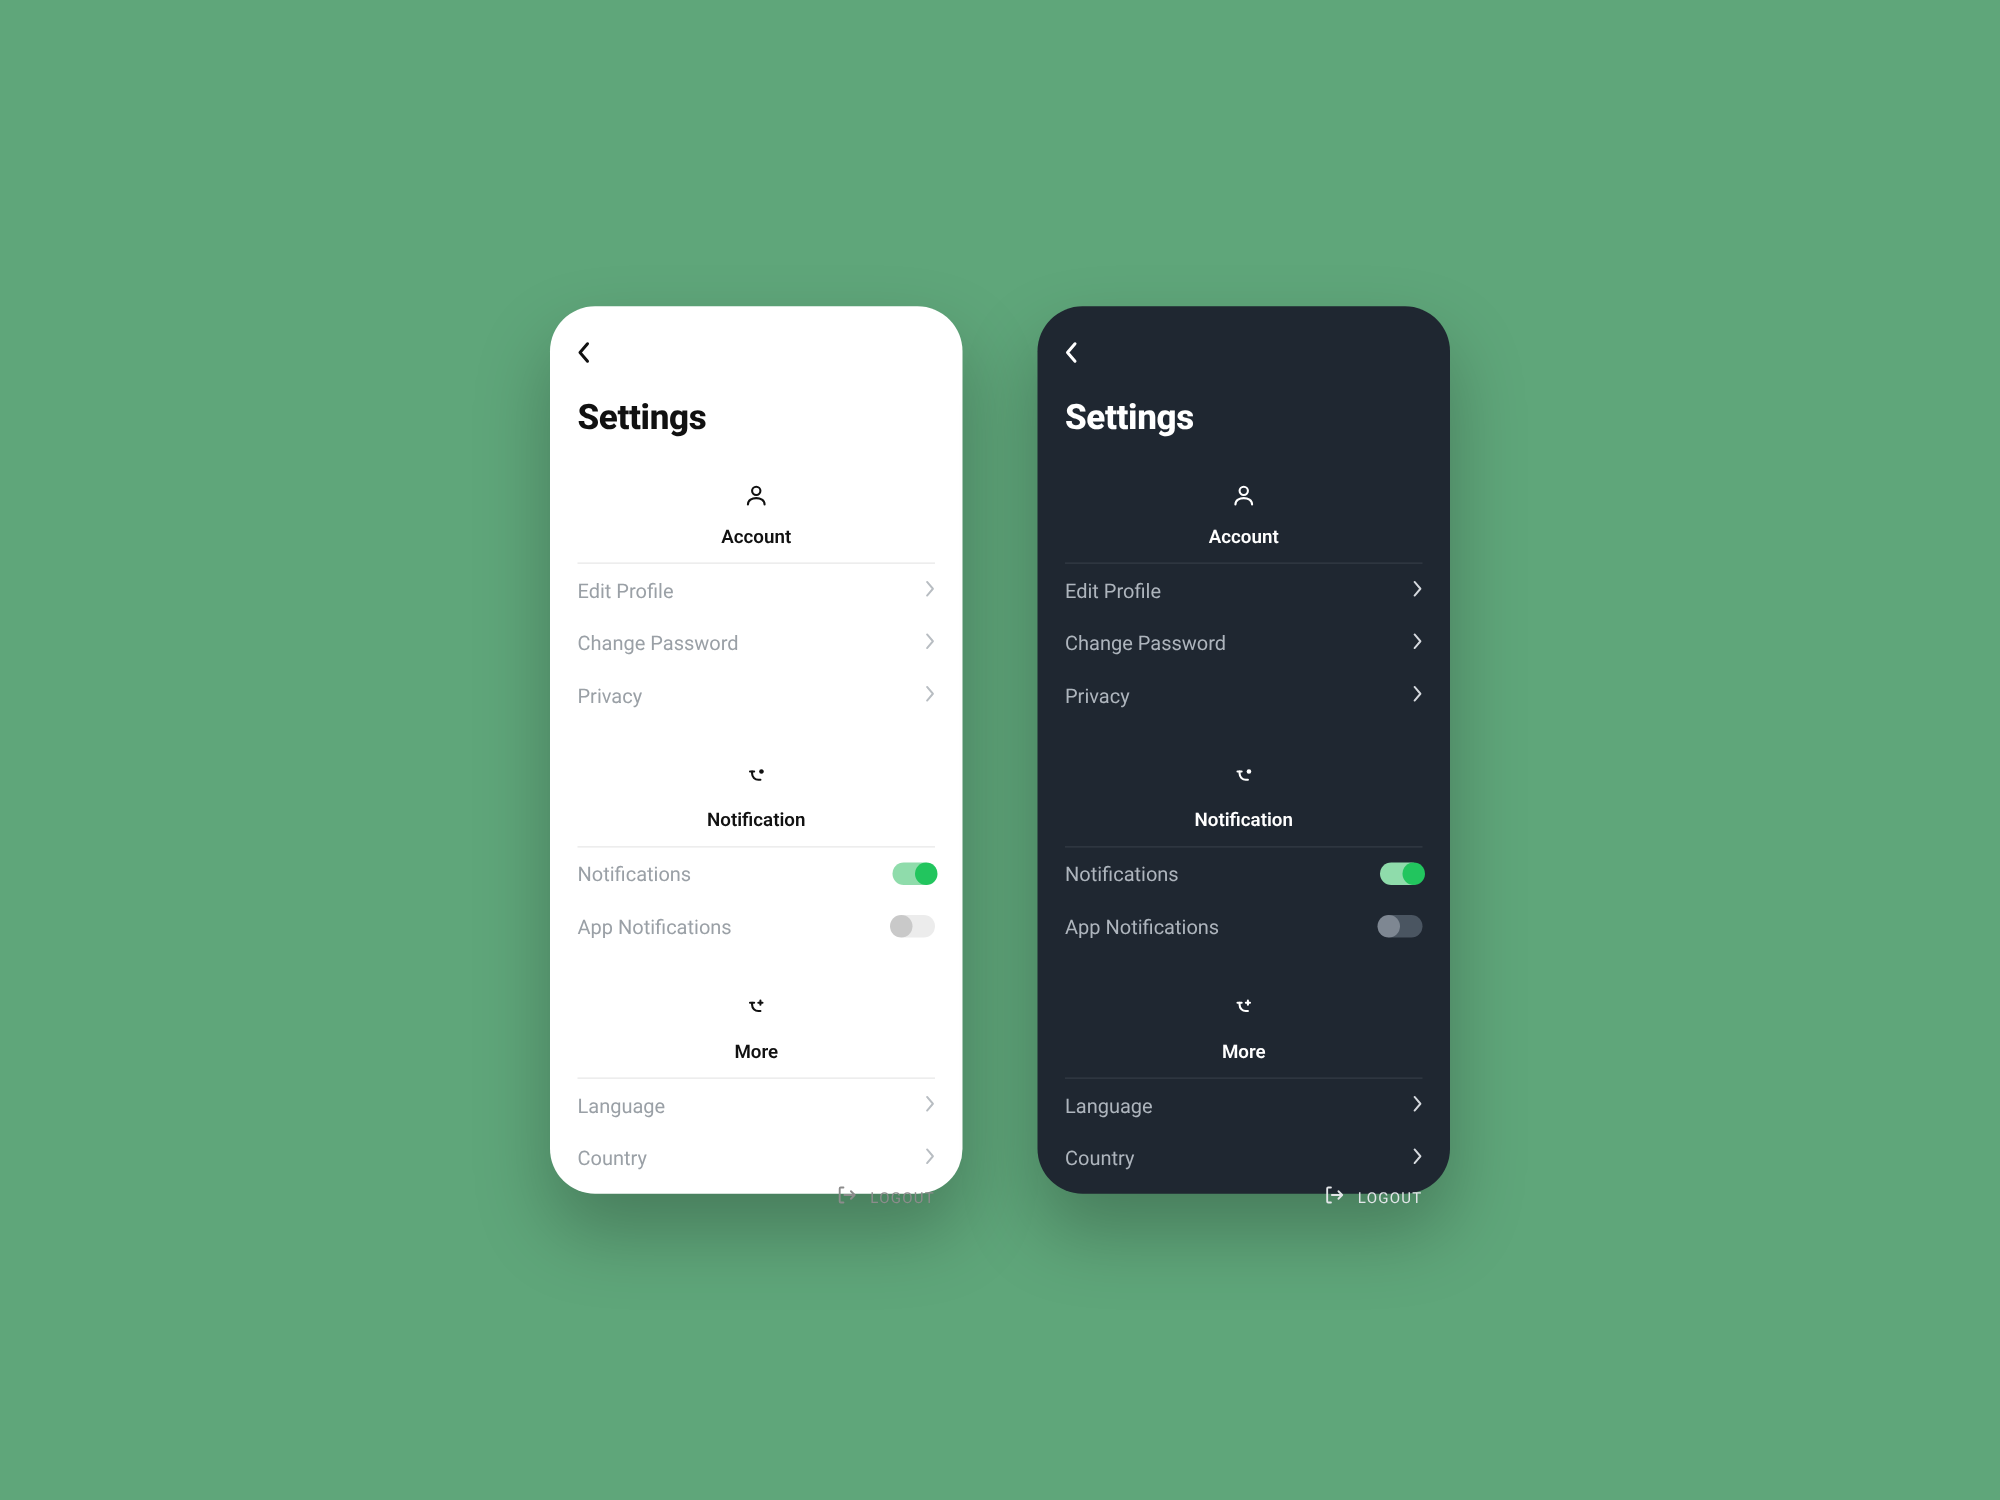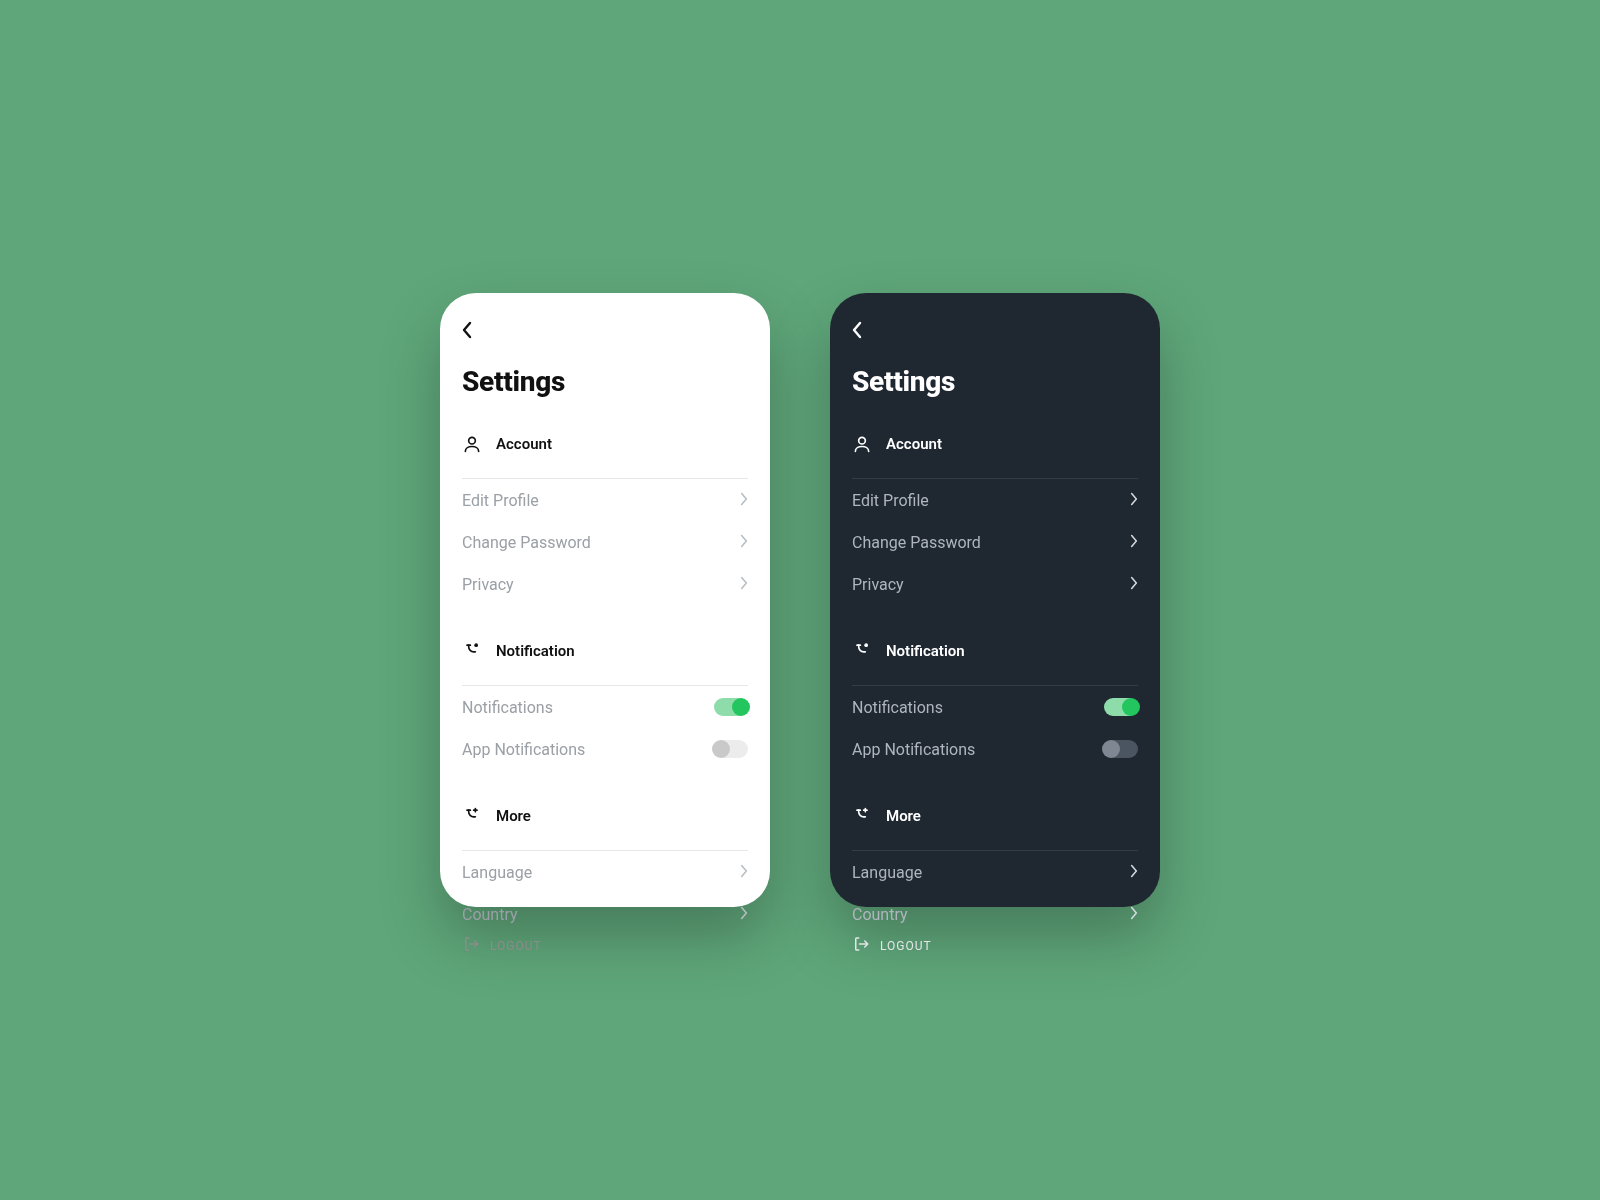--- a/index.html
+++ b/index.html
@@ -8,43 +8,44 @@
       height: 1200px;
       background: #5fa67a;
       font-family: -apple-system, BlinkMacSystemFont, "Segoe UI", Roboto, sans-serif;
       display: flex;
       align-items: center;
       justify-content: center;
       gap: 60px;
     }
     .phone {
       width: 330px;
-      height: 614px;
+      height: 710px;
       border-radius: 36px;
       padding: 28px 22px 24px 22px;
       box-shadow: 0 30px 60px rgba(0,0,0,0.25);
       display: flex;
       flex-direction: column;
       position: relative;
     }
     .phone.light { background: #ffffff; color: #111; }
     .phone.dark { background: #1f2731; color: #fff; }
 
     .back-btn { width: 24px; height: 24px; display: flex; align-items: center; cursor: pointer; }
     .back-btn svg { width: 10px; height: 18px; }
     .light .back-btn svg { stroke: #111; }
     .dark .back-btn svg { stroke: #fff; }
 
     .title { font-size: 28px; font-weight: 800; margin-top: 22px; letter-spacing: -0.3px; }
 
     .section { margin-top: 36px; }
     .section-header {
       display: flex; align-items: center; gap: 14px;
-      padding-bottom: 24px;
+      padding-bottom: 12px;
       border-bottom: 1px solid;
+      flex-direction: column;
     }
     .light .section-header { border-color: #e7e7e7; }
     .dark .section-header { border-color: #343c46; }
     .section-header .ic { width: 20px; height: 20px; display:flex; align-items:center; justify-content:center; }
     .light .section-header svg { stroke: #111; fill: none; }
     .dark .section-header svg { stroke: #fff; fill: none; }
     .section-title { font-size: 15px; font-weight: 600; }
 
     .row {
       display: flex; align-items: center; justify-content: space-between;
@@ -67,21 +68,21 @@
     .toggle.on { background: #8fdcab; }
     .toggle.on .knob { right: -2px; background: #22c55e; }
     .light .toggle.off { background: #ececec; }
     .dark .toggle.off { background: #4a5561; }
     .toggle.off .knob { left: -2px; }
     .light .toggle.off .knob { background: #c9c9c9; }
     .dark .toggle.off .knob { background: #7e8792; }
 
     .logout {
       margin-top: auto;
-      display: flex; align-items: center; justify-content: flex-start; gap: 10px;
+      display: flex; align-items: center; justify-content: flex-end; gap: 10px;
       height: 40px; cursor: pointer; font-size: 12px; letter-spacing: 1px;
     }
     .light .logout { color: #8c8c8c; }
     .dark .logout { color: #e3e6e9; }
     .light .logout svg { stroke: #8c8c8c; }
     .dark .logout svg { stroke: #e3e6e9; }
   </style>
 </head>
 <body>
 

